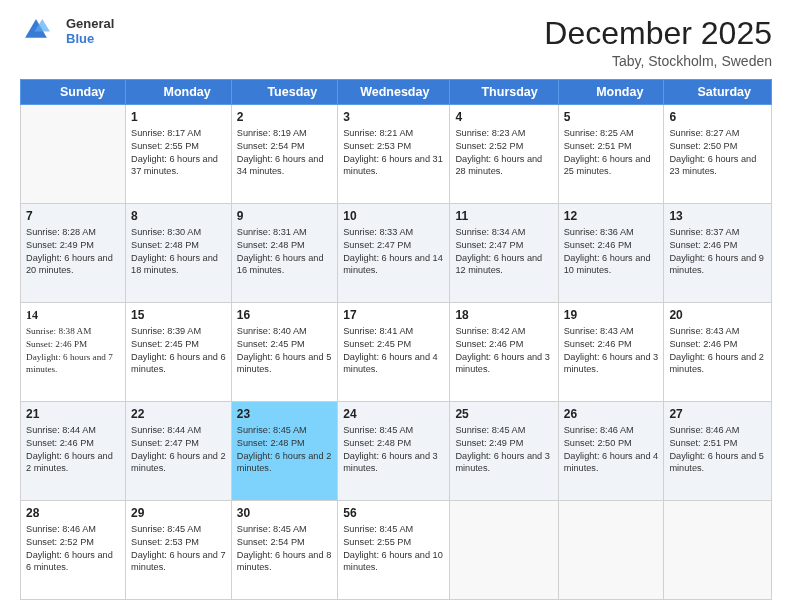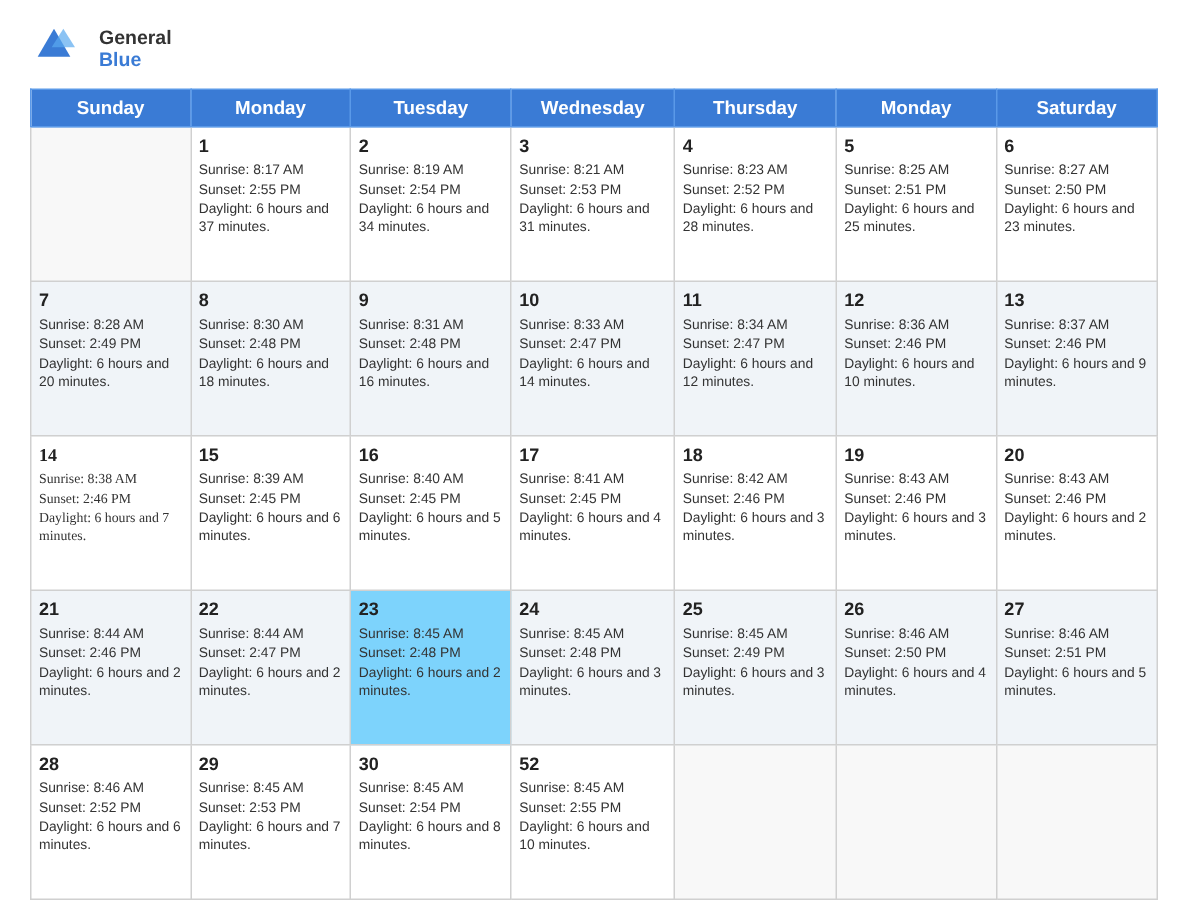--- a/index.html
+++ b/index.html
@@ -50,22 +50,22 @@
     .calendar-table {
       width: 100%;
       border-collapse: collapse;
       flex: 1;
     }
     .calendar-table thead tr th {
       background-color: #3a7bd5;
       color: #fff;
       font-size: 12.5px;
       font-weight: bold;
-      padding: 5px 2px;
-      text-align: center;
+      padding: 5px 20px;
+      text-align: right;
       border: 1px solid #5a99e8;
     }
     .calendar-table tbody tr td {
       border: 1px solid #d0d0d0;
       vertical-align: top;
       padding: 4px 5px;
       width: 113px;
       min-height: 80px;
       font-size: 9.5px;
       color: #333;
@@ -97,20 +97,24 @@
         <svg class="logo-icon" viewBox="0 0 36 36" xmlns="http://www.w3.org/2000/svg">
           <polygon points="18,4 32,28 4,28" fill="#3a7bd5"></polygon>
           <polygon points="26,4 36,20 16,20" fill="#5aaaf0" opacity="0.7"></polygon>
         </svg>
       </div>
       <div>
         <div style="font-size:13px;font-weight:bold;color:#333;line-height:1.15;">General</div>
         <div style="font-size:13px;font-weight:bold;color:#3a7bd5;line-height:1.15;">Blue</div>
       </div>
     </div>
+    <div class="title-block">
+      <div class="month-title">December 2025</div>
+      <div class="location">Taby, Stockholm, Sweden</div>
+    </div>
   </div>
 
   <table class="calendar-table">
     <thead>
       <tr id="weekday-header">
       <th>Sunday</th>
           <th>Monday</th>
           <th>Tuesday</th>
           <th>Wednesday</th>
           <th>Thursday</th>
@@ -243,21 +247,21 @@
           </td>
           <td style="background-color: rgb(255, 255, 255);">
             <span class="day-number">29</span>
             <div class="day-info">Sunrise: 8:45 AM<br>Sunset: 2:53 PM<br>Daylight: 6 hours and 7 minutes.</div>
           </td>
           <td style="background-color: rgb(255, 255, 255);">
             <span class="day-number">30</span>
             <div class="day-info">Sunrise: 8:45 AM<br>Sunset: 2:54 PM<br>Daylight: 6 hours and 8 minutes.</div>
           </td>
           <td style="background-color: rgb(255, 255, 255);">
-            <span class="day-number">52</span>
+            <span class="day-number">56</span>
             <div class="day-info">Sunrise: 8:45 AM<br>Sunset: 2:55 PM<br>Daylight: 6 hours and 10 minutes.</div>
           </td>
           <td class="empty"></td>
           <td class="empty"></td>
           <td class="empty"></td>
         </tr>
       </tbody>
   </table>
 </div>
 

